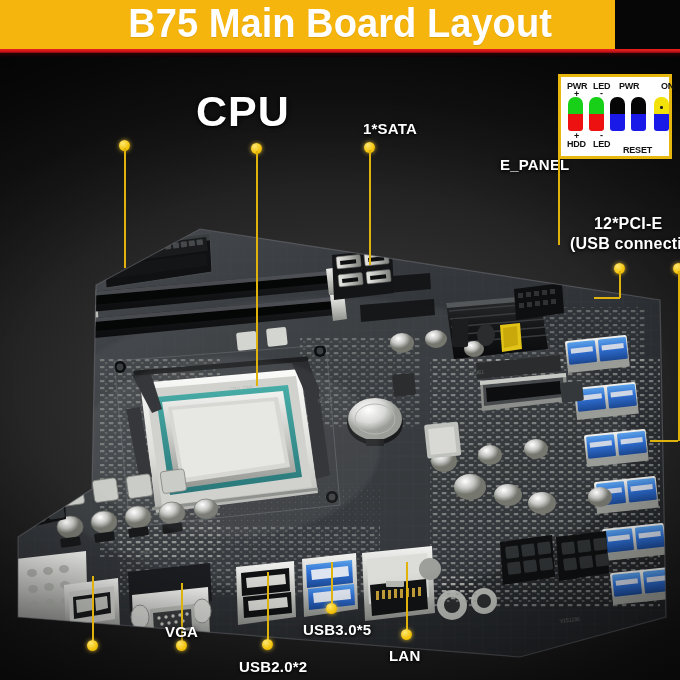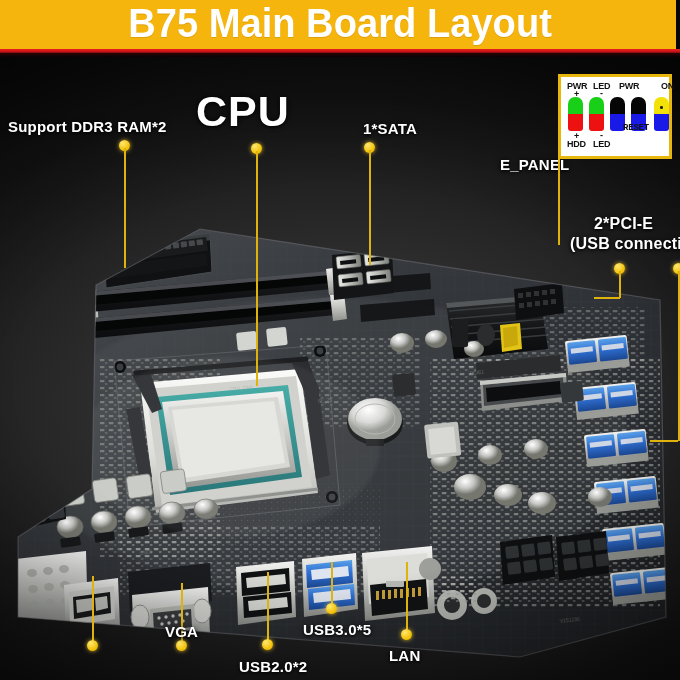--- a/index.html
+++ b/index.html
@@ -8,21 +8,21 @@
     width:680px;height:680px;overflow:hidden;
   }
   #page{
     position:relative;width:680px;height:680px;
     background:#060606;
     overflow:hidden;
   }
 
   
   #header{
-    position:absolute;left:0;top:0;width:676px;height:49px;
+    position:absolute;left:0;top:0;width:615px;height:49px;
     background:#F5B50C;
     overflow:hidden;
   }
   #header-title{
     position:absolute;left:0;top:-2px;width:680px;
     text-align:center;
     font-family:"Liberation Sans Narrow","Liberation Sans",sans-serif;
     font-weight:bold;
     font-size:41px;
     letter-spacing:0px;
@@ -619,36 +619,35 @@
 
         <ellipse cx="230" cy="390" rx="150" ry="90" fill="#ffffff" opacity="0.05" filter="url(#blurbg)"></ellipse>
       </g>
 
       <polygon points="18,480 92,432 96,228 200,172 660,243 666,560 520,600 18,560" fill="none" stroke="#6d7074" stroke-width="1.2" opacity="0.55"></polygon>
     </svg>
 
     <div id="vig"></div>
   </div>
 
-  <div class="lbl" style="left:8px;top:118px;">Support DDR3 RAM*2</div>
   <div class="dot" style="left:119px;top:140px;"></div>
   <div class="ln v" style="left:124px;top:148px;height:120px;"></div>
 
   <div class="lbl big" style="left:196px;top:87px;text-align:center;">CPU</div>
   <div class="dot" style="left:251px;top:143px;"></div>
   <div class="ln v" style="left:256px;top:151px;height:235px;"></div>
 
   <div class="lbl" style="left:363px;top:120px;">1*SATA</div>
   <div class="dot" style="left:364px;top:142px;"></div>
   <div class="ln v" style="left:369px;top:150px;height:115px;"></div>
 
   <div class="lbl" style="left:500px;top:156px;">E_PANEL</div>
   <div class="ln v" style="left:558px;top:159px;height:86px;"></div>
 
-  <div class="lbl med" style="left:594px;top:215px;">2*PCI-E</div>
+  <div class="lbl med" style="left:594px;top:215px;">12*PCI-E</div>
   <div class="lbl med" style="left:570px;top:235px;">(USB connection)</div>
   <div class="dot" style="left:614px;top:263px;"></div>
   <div class="ln v" style="left:619px;top:271px;height:27px;"></div>
   <div class="ln h" style="left:594px;top:297px;width:26px;"></div>
   <div class="dot" style="left:673px;top:263px;"></div>
   <div class="ln v" style="left:678px;top:271px;height:170px;"></div>
   <div class="ln h" style="left:650px;top:440px;width:28px;"></div>
 
   <div class="ln v" style="left:92px;top:576px;height:65px;"></div>
   <div class="dot" style="left:87px;top:640px;"></div>
@@ -699,16 +698,16 @@
       <div class="top" style="background:#F2E207;"></div>
         <div class="bot" style="background:#1A1AE8;"></div>
       <div class="dotm"></div>
     </div>
 
     <div class="sign" style="left:13px;top:54px;">+</div>
     <div class="sign" style="left:39px;top:53px;">-</div>
 
     <div class="pinlbl" style="left:6px;top:62px;">HDD</div>
     <div class="pinlbl" style="left:32px;top:62px;">LED</div>
-    <div class="pinlbl" style="left:62px;top:46px;font-family:Liberation Mono, monospace;">RESET</div>
+    <div class="pinlbl" style="left:62px;top:68px;">RESET</div>
   </div>
 
 </div>
 
 </body></html>

